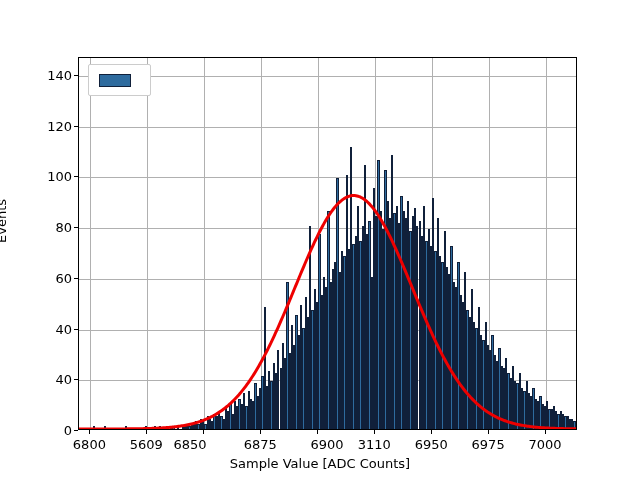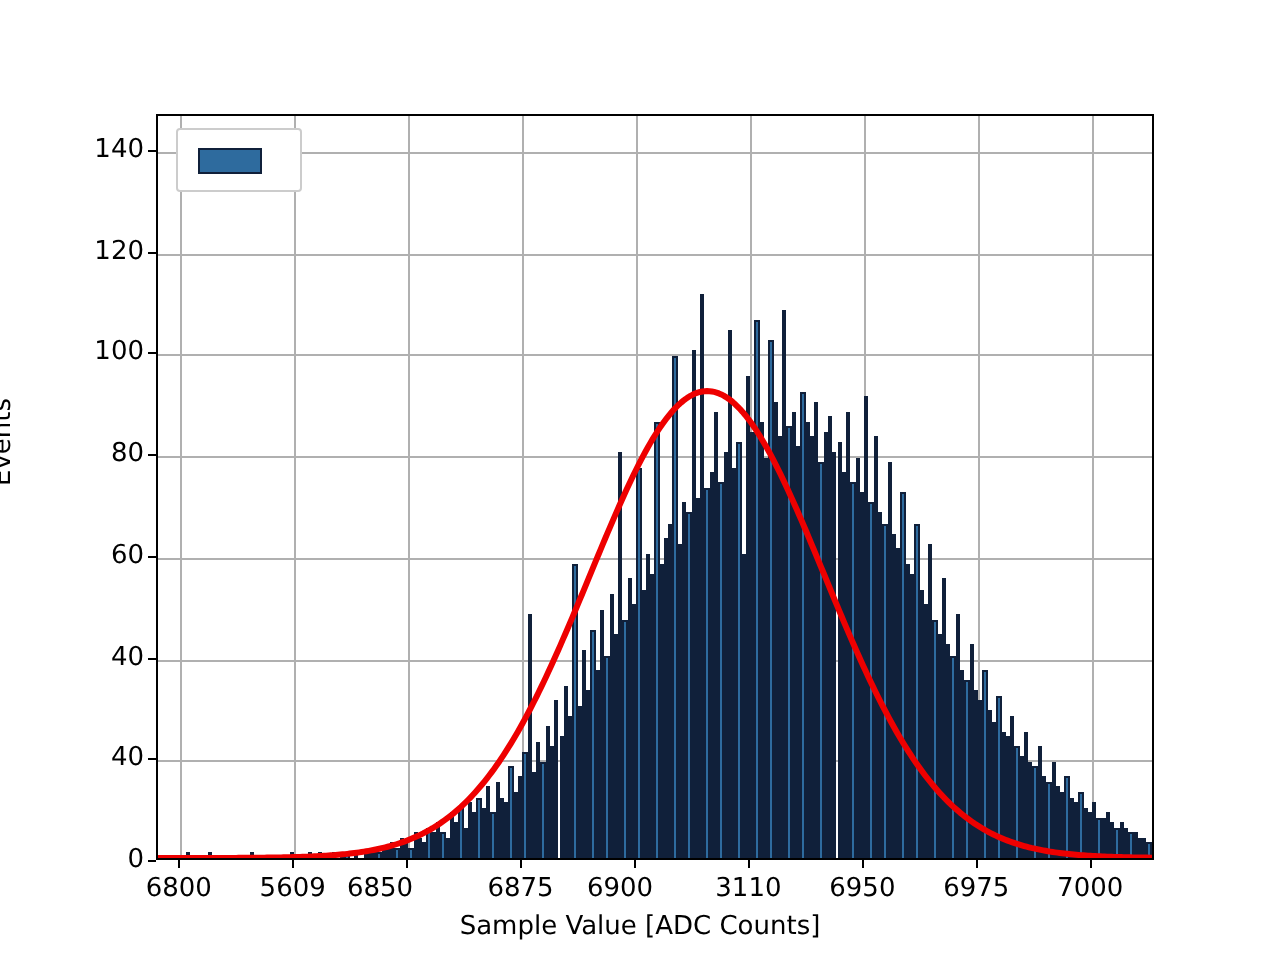--- a/index.html
+++ b/index.html
@@ -380,21 +380,21 @@
     </div>
   <div id="xtick-labels">
       <div class="xtick-label" style="left: 89.3927px;">6800</div>
       <div class="xtick-mark" style="left: 89.3927px;"></div>
       <div class="xtick-label" style="left: 146.356px;">5609</div>
       <div class="xtick-mark" style="left: 146.356px;"></div>
       <div class="xtick-label" style="left: 190px;">6850</div>
       <div class="xtick-mark" style="left: 203.32px;"></div>
       <div class="xtick-label" style="left: 260.283px;">6875</div>
       <div class="xtick-mark" style="left: 260.283px;"></div>
-      <div class="xtick-label" style="left: 310px;">6900</div>
+      <div class="xtick-label" style="left: 327px;">6900</div>
       <div class="xtick-mark" style="left: 317.247px;"></div>
       <div class="xtick-label" style="left: 374.21px;">3110</div>
       <div class="xtick-mark" style="left: 374.21px;"></div>
       <div class="xtick-label" style="left: 431.174px;">6950</div>
       <div class="xtick-mark" style="left: 431.174px;"></div>
       <div class="xtick-label" style="left: 488.137px;">6975</div>
       <div class="xtick-mark" style="left: 488.137px;"></div>
       <div class="xtick-label" style="left: 545.1px;">7000</div>
       <div class="xtick-mark" style="left: 545.1px;"></div>
     </div>

